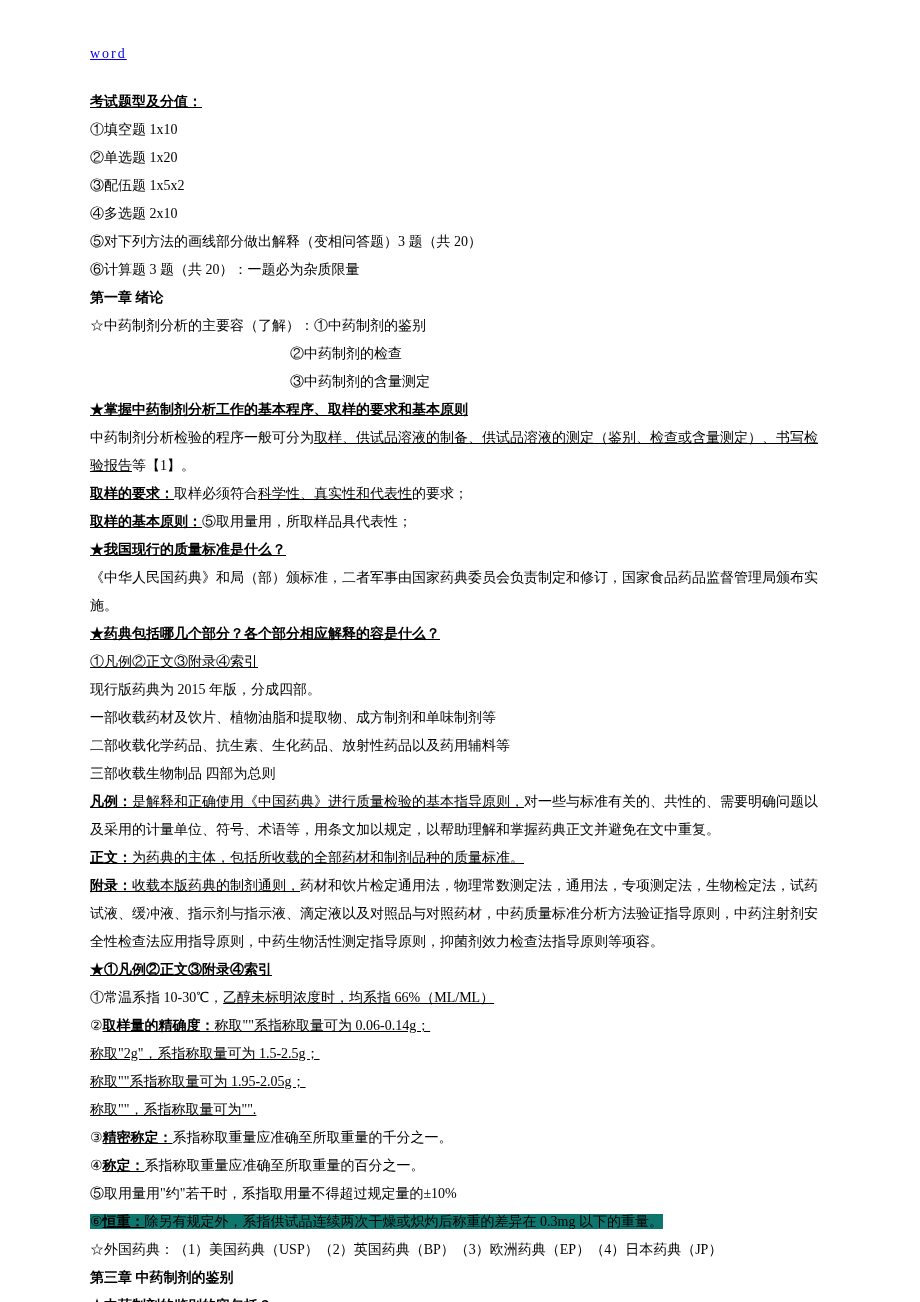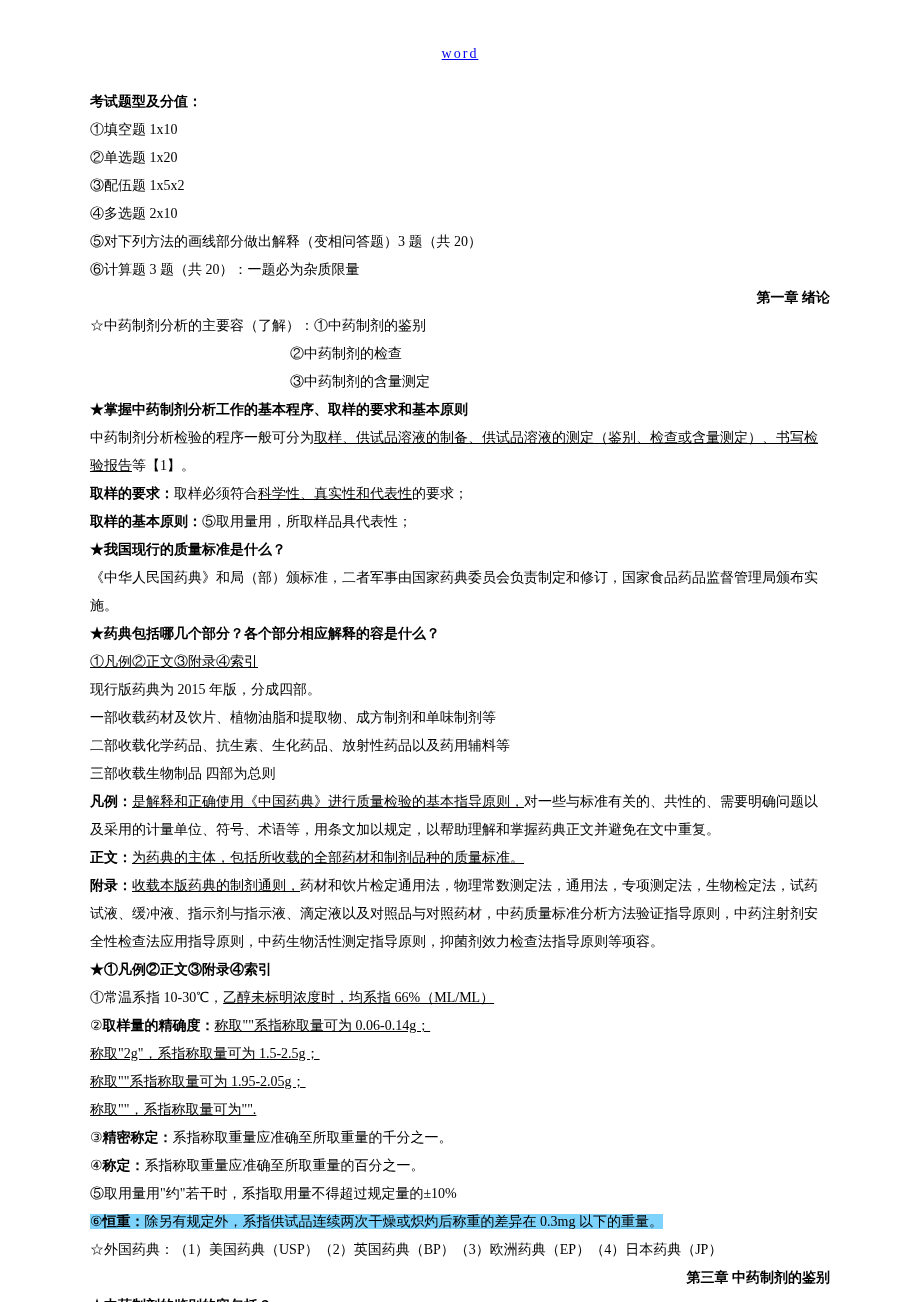--- a/index.html
+++ b/index.html
@@ -7,32 +7,32 @@
     padding: 40px 90px;
     font-family: "SimSun", "宋体", serif;
     font-size: 14px;
     line-height: 2.0;
     color: #000;
     background: #fff;
     width: 920px;
     box-sizing: border-box;
   }
   .header-link {
-    text-align: center;
+    text-align: left;
     color: #0000ee;
     text-decoration: underline;
     margin-bottom: 20px;
     letter-spacing: 2px;
   }
-  .bold { font-weight: bold; }
+  .bold { font-weight: bold; text-decoration: underline; }
   .underline { text-decoration: underline; }
   .indent-block { padding-left: 200px; }
-  .highlight { background-color: #7dd3fc; }
+  .highlight { background-color: #0f766e; }
   p { margin: 0; }
-  .chapter-title { text-align: right; font-weight: bold; }
+  .chapter-title { text-align: left; font-weight: bold; }
 </style>
 </head>
 <body>
 
 <div class="header-link">word</div>
 
 <p class="bold">考试题型及分值：</p>
 <p>①填空题 1x10</p>
 <p>②单选题 1x20</p>
 <p>③配伍题 1x5x2</p>

